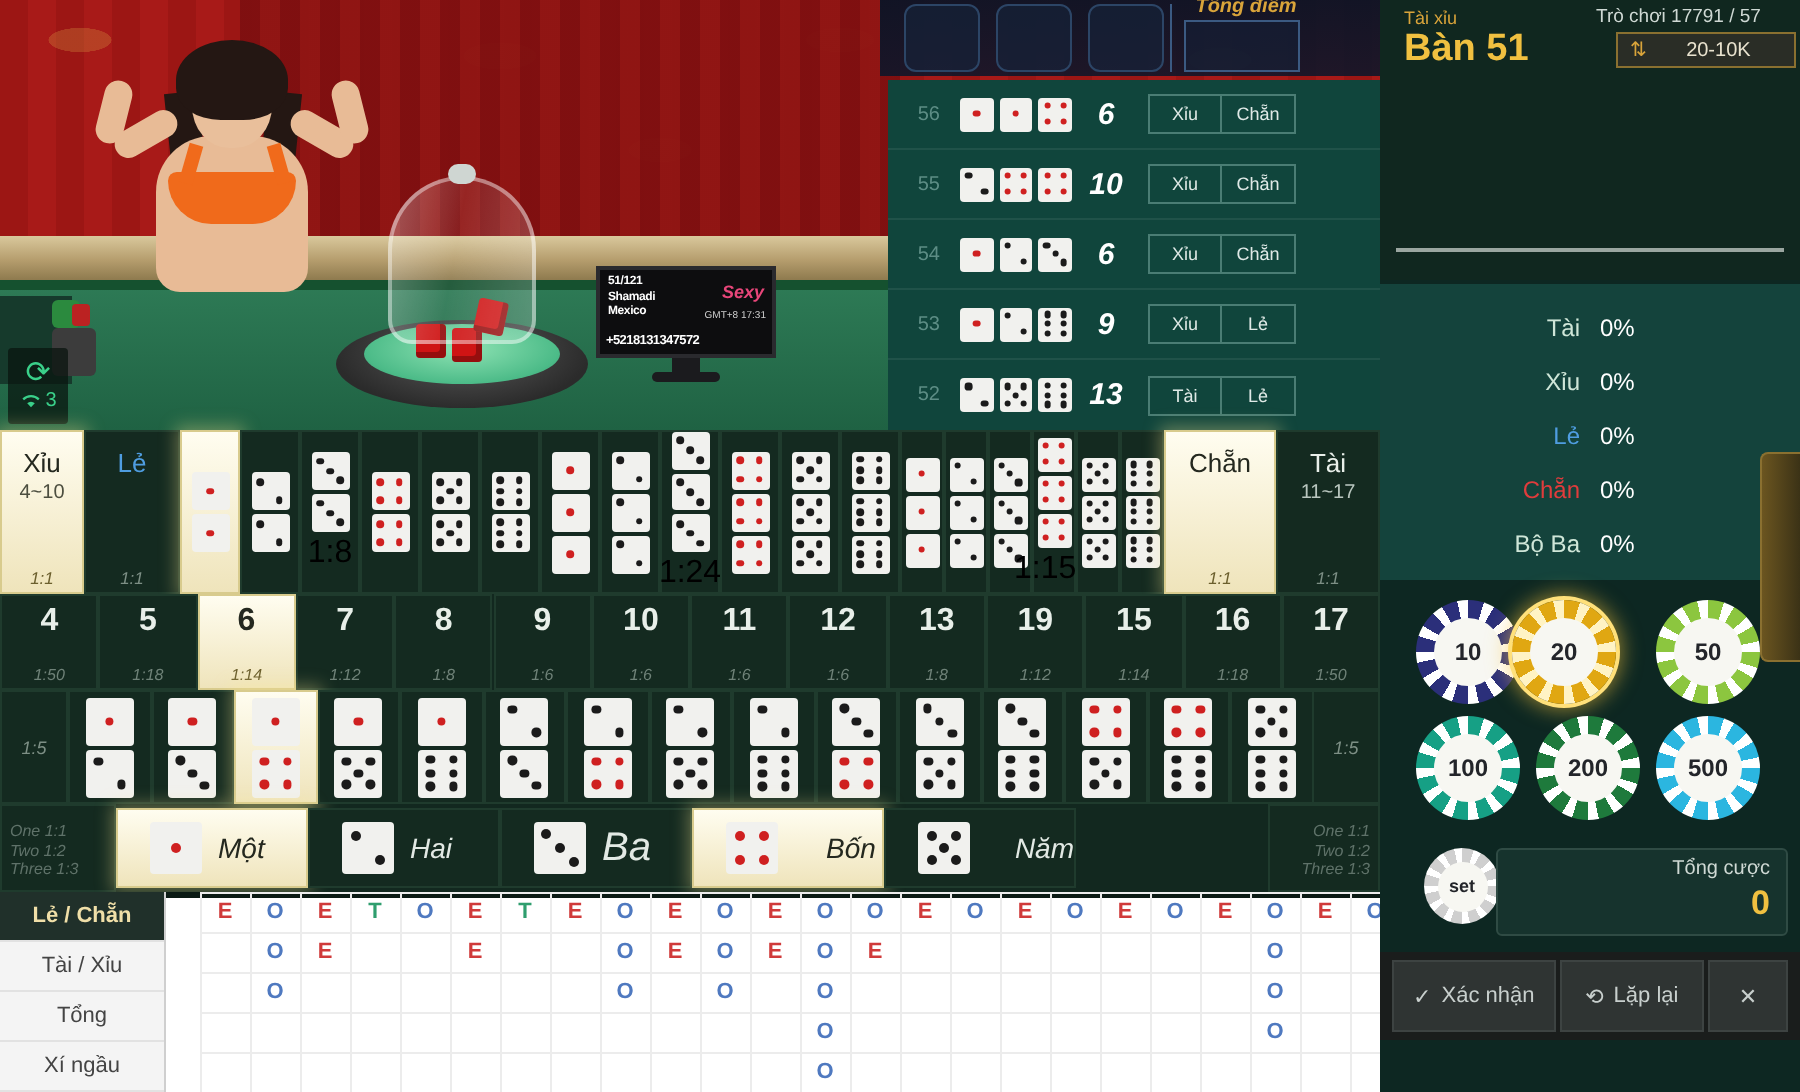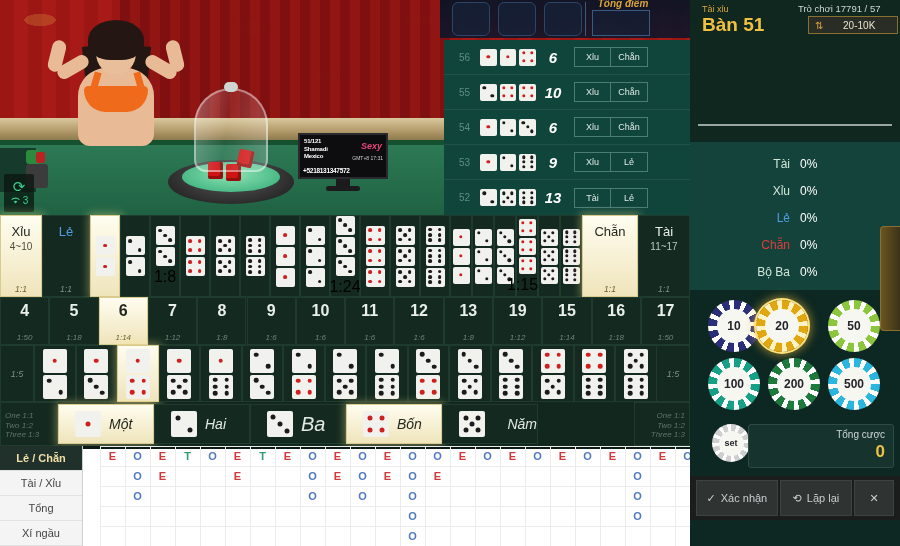--- a/index.html
+++ b/index.html
@@ -988,21 +988,21 @@
         <span class="name" style="font-size: 14px; font-style: italic; color: rgb(226, 233, 228);">Hai</span>
       </div>
       <div class="dcell" style="left: 250px; top: 189px; width: 96px; height: 40px; flex-direction: row; gap: 8px; justify-content: flex-start; padding-left: 16px;">
         <div class="die xl">
           <span class="pip" style="left: 24%; top: 24%; transform: translate(-50%, -50%);"></span>
           <span class="pip" style="left: 50%; top: 50%; transform: translate(-50%, -50%);"></span>
           <span class="pip" style="left: 76%; top: 76%; transform: translate(-50%, -50%);"></span>
         </div>
         <span class="name" style="font-size: 20px; font-style: italic; color: rgb(226, 233, 228);">Ba</span>
       </div>
-      <div class="dcell hl" style="left: 346px; top: 189px; width: 96px; height: 40px; flex-direction: row; gap: 8px; justify-content: flex-start; padding-left: 16px;">
+      <div class="dcell hl" style="left: 346px; top: 189px; width: 96px; height: 40px; flex-direction: row; gap: 24px; justify-content: flex-start; padding-left: 16px;">
         <div class="die xl">
           <span class="pip red" style="left: 26%; top: 26%; transform: translate(-50%, -50%);"></span>
           <span class="pip red" style="left: 74%; top: 26%; transform: translate(-50%, -50%);"></span>
           <span class="pip red" style="left: 26%; top: 74%; transform: translate(-50%, -50%);"></span>
           <span class="pip red" style="left: 74%; top: 74%; transform: translate(-50%, -50%);"></span>
         </div>
         <span class="name" style="font-size: 14px; font-style: italic; color: rgb(36, 40, 31);">Bốn</span>
       </div>
       <div class="dcell" style="left: 442px; top: 189px; width: 96px; height: 40px; flex-direction: row; gap: 8px; justify-content: space-between; padding-left: 16px;">
         <div class="die xl">

